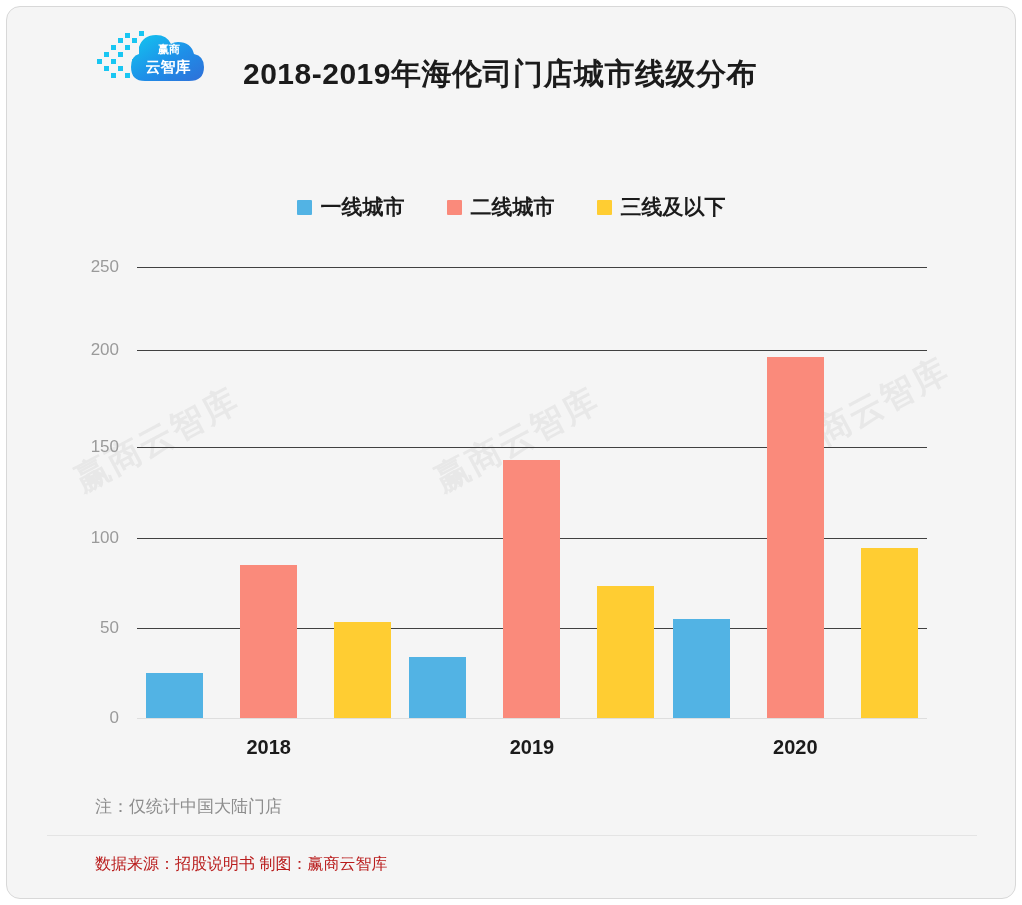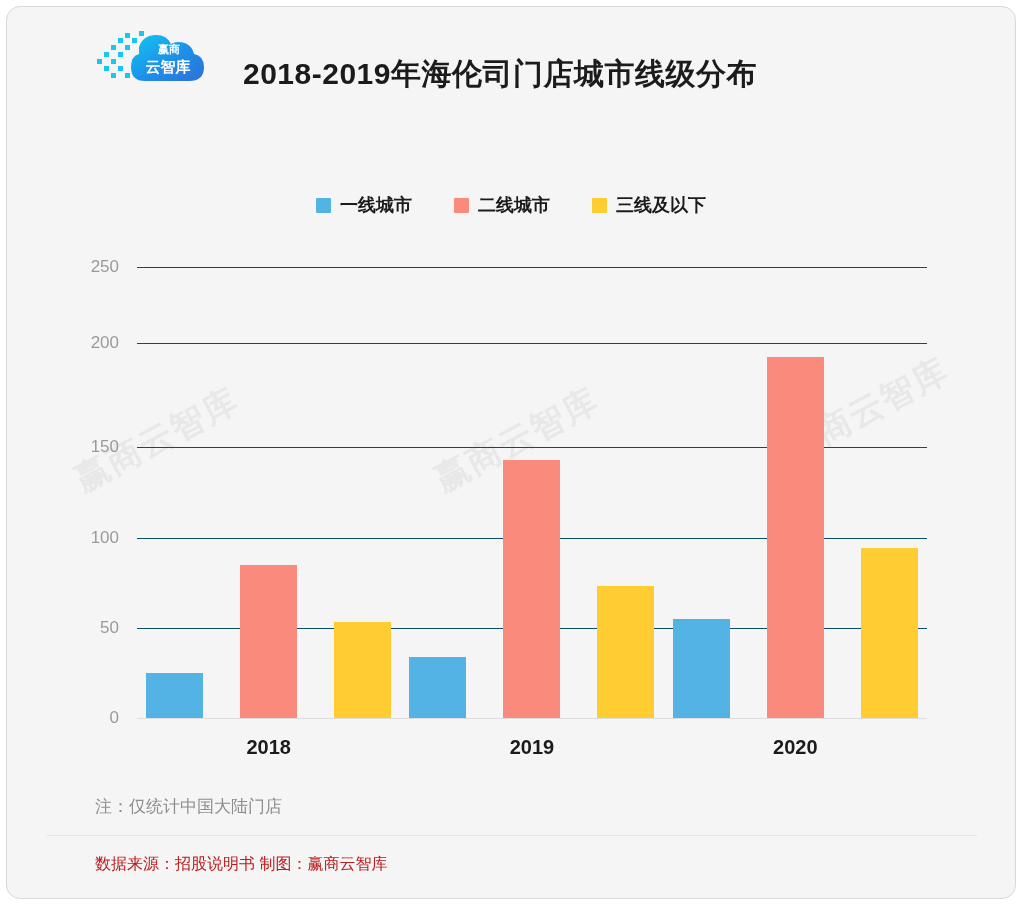--- a/index.html
+++ b/index.html
@@ -88,21 +88,21 @@
     display: flex;
     align-items: center;
     gap: 9px;
   }
   .legend-swatch {
     width: 15px;
     height: 15px;
     border-radius: 1px;
   }
   .legend-label {
-    font-size: 18px;
+    font-size: 21px;
     font-weight: bold;
     color: #1b1b1b;
     white-space: nowrap;
   }
 
   
   .plot-wrap {
     position: absolute;
     left: 0;
     top: 0;
@@ -115,21 +115,21 @@
     left: 130px;
     top: 260px;
     width: 790px;
     height: 451px;   
   }
   .gridline {
     position: absolute;
     left: 0;
     width: 100%;
     height: 1px;
-    background: #0c4a6e;
+    background: #404040;
   }
   .gridline.baseline {
     background: #dedede;
   }
   .ytick {
     position: absolute;
     right: 100%;
     margin-right: 18px;
     transform: translateY(-50%);
     font-size: 17px;
@@ -272,21 +272,21 @@
           </div>
           <div class="gridline" style="top: 360.8px;">
             <span class="ytick">50</span>
           </div>
           <div class="gridline" style="top: 270.6px;">
             <span class="ytick">100</span>
           </div>
           <div class="gridline" style="top: 180.4px;">
             <span class="ytick">150</span>
           </div>
-          <div class="gridline" style="top: 76px;">
+          <div class="gridline" style="top: 83px;">
             <span class="ytick">200</span>
           </div>
           <div class="gridline" style="top: 0px;">
             <span class="ytick">250</span>
           </div>
         </div>
       <div class="groups" id="groups">
           <div class="group">
             <div class="bar" title="一线城市 2018: 25" style="height: 45.1px; background: rgb(82, 179, 228);"></div>
             <div class="bar" title="二线城市 2018: 85" style="height: 153.34px; background: rgb(250, 138, 123);"></div>

